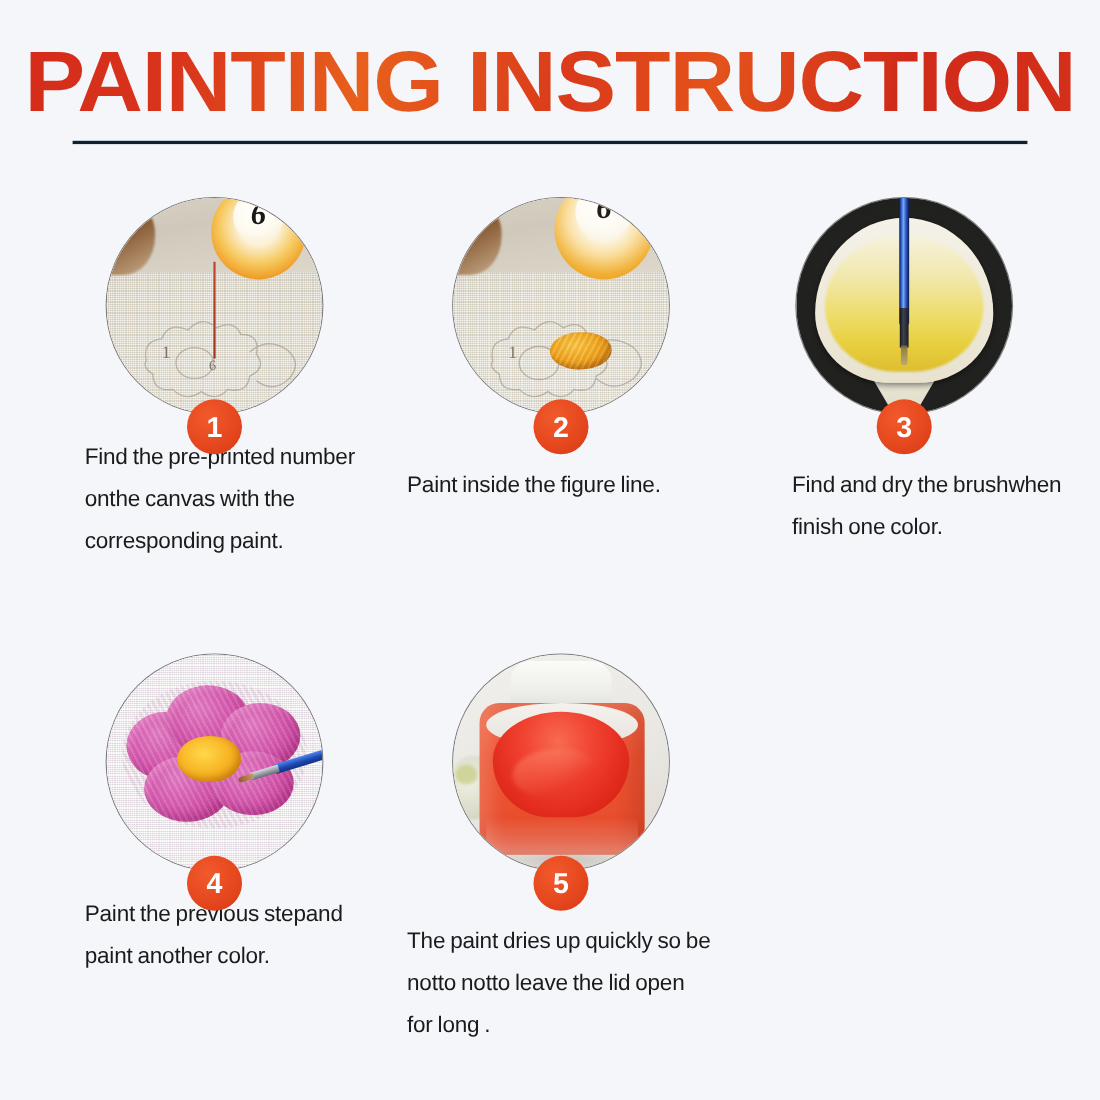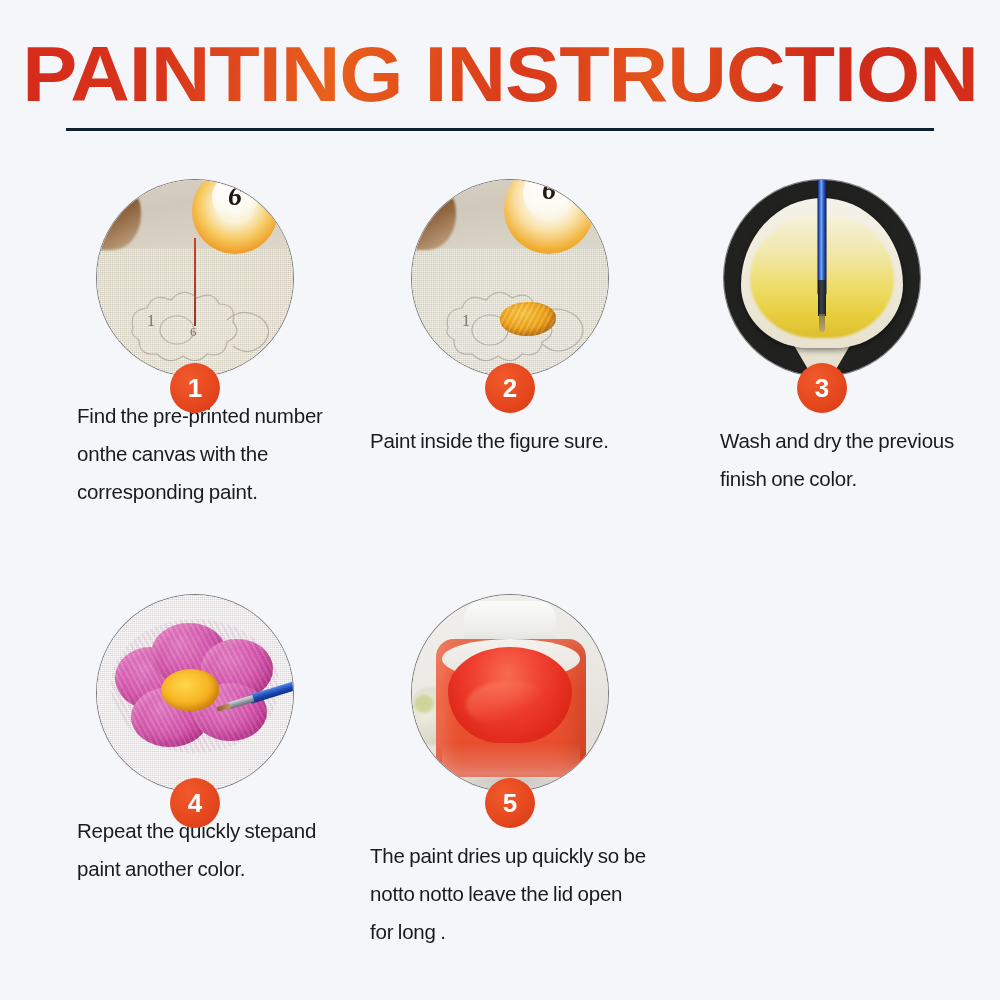--- a/index.html
+++ b/index.html
@@ -406,41 +406,41 @@
             </svg>
           </div>
           <div class="sk-num a">1</div>
           <div class="paintblob">
             <div class="blob-tex"></div>
           </div>
         </div>
       </div>
       <div class="badge">2</div>
     </div>
-    <div class="caption">Paint inside the figure sure.</div>
+    <div class="caption">Paint inside the figure line.</div>
   </div>
 
   <div class="step row1 col3">
     <div class="photo-wrap">
       <div class="photo">
         <div class="scene">
           <div class="darkbg"></div>
           <div class="cup-spout"></div>
           <div class="cup">
             <div class="water2"></div>
             <div class="water"></div>
           </div>
           <div class="brush"></div>
           <div class="ferrule"></div>
           <div class="bristle"></div>
         </div>
       </div>
       <div class="badge">3</div>
     </div>
-    <div class="caption">Wash and dry the previous finish one color.</div>
+    <div class="caption">Find and dry the brushwhen finish one color.</div>
   </div>
 
   <div class="step row2 col1">
     <div class="photo-wrap">
       <div class="photo">
         <div class="scene">
           <div class="canvas4"></div>
           <div class="canvas4-tex"></div>
           <div class="petal p1"></div>
           <div class="petal p2"></div>
@@ -451,21 +451,21 @@
           <div class="center"></div>
           <div class="brush4">
             <div class="handle"></div>
             <div class="metal"></div>
             <div class="tip"></div>
           </div>
         </div>
       </div>
       <div class="badge">4</div>
     </div>
-    <div class="caption">Repeat the quickly stepand paint another color.</div>
+    <div class="caption">Paint the previous stepand paint another color.</div>
   </div>
 
   <div class="step row2 col2">
     <div class="photo-wrap">
       <div class="photo">
         <div class="scene">
           <div class="table5"></div>
           <div class="side-blob"></div>
           <div class="side-blob2"></div>
           <div class="lid5"></div>

